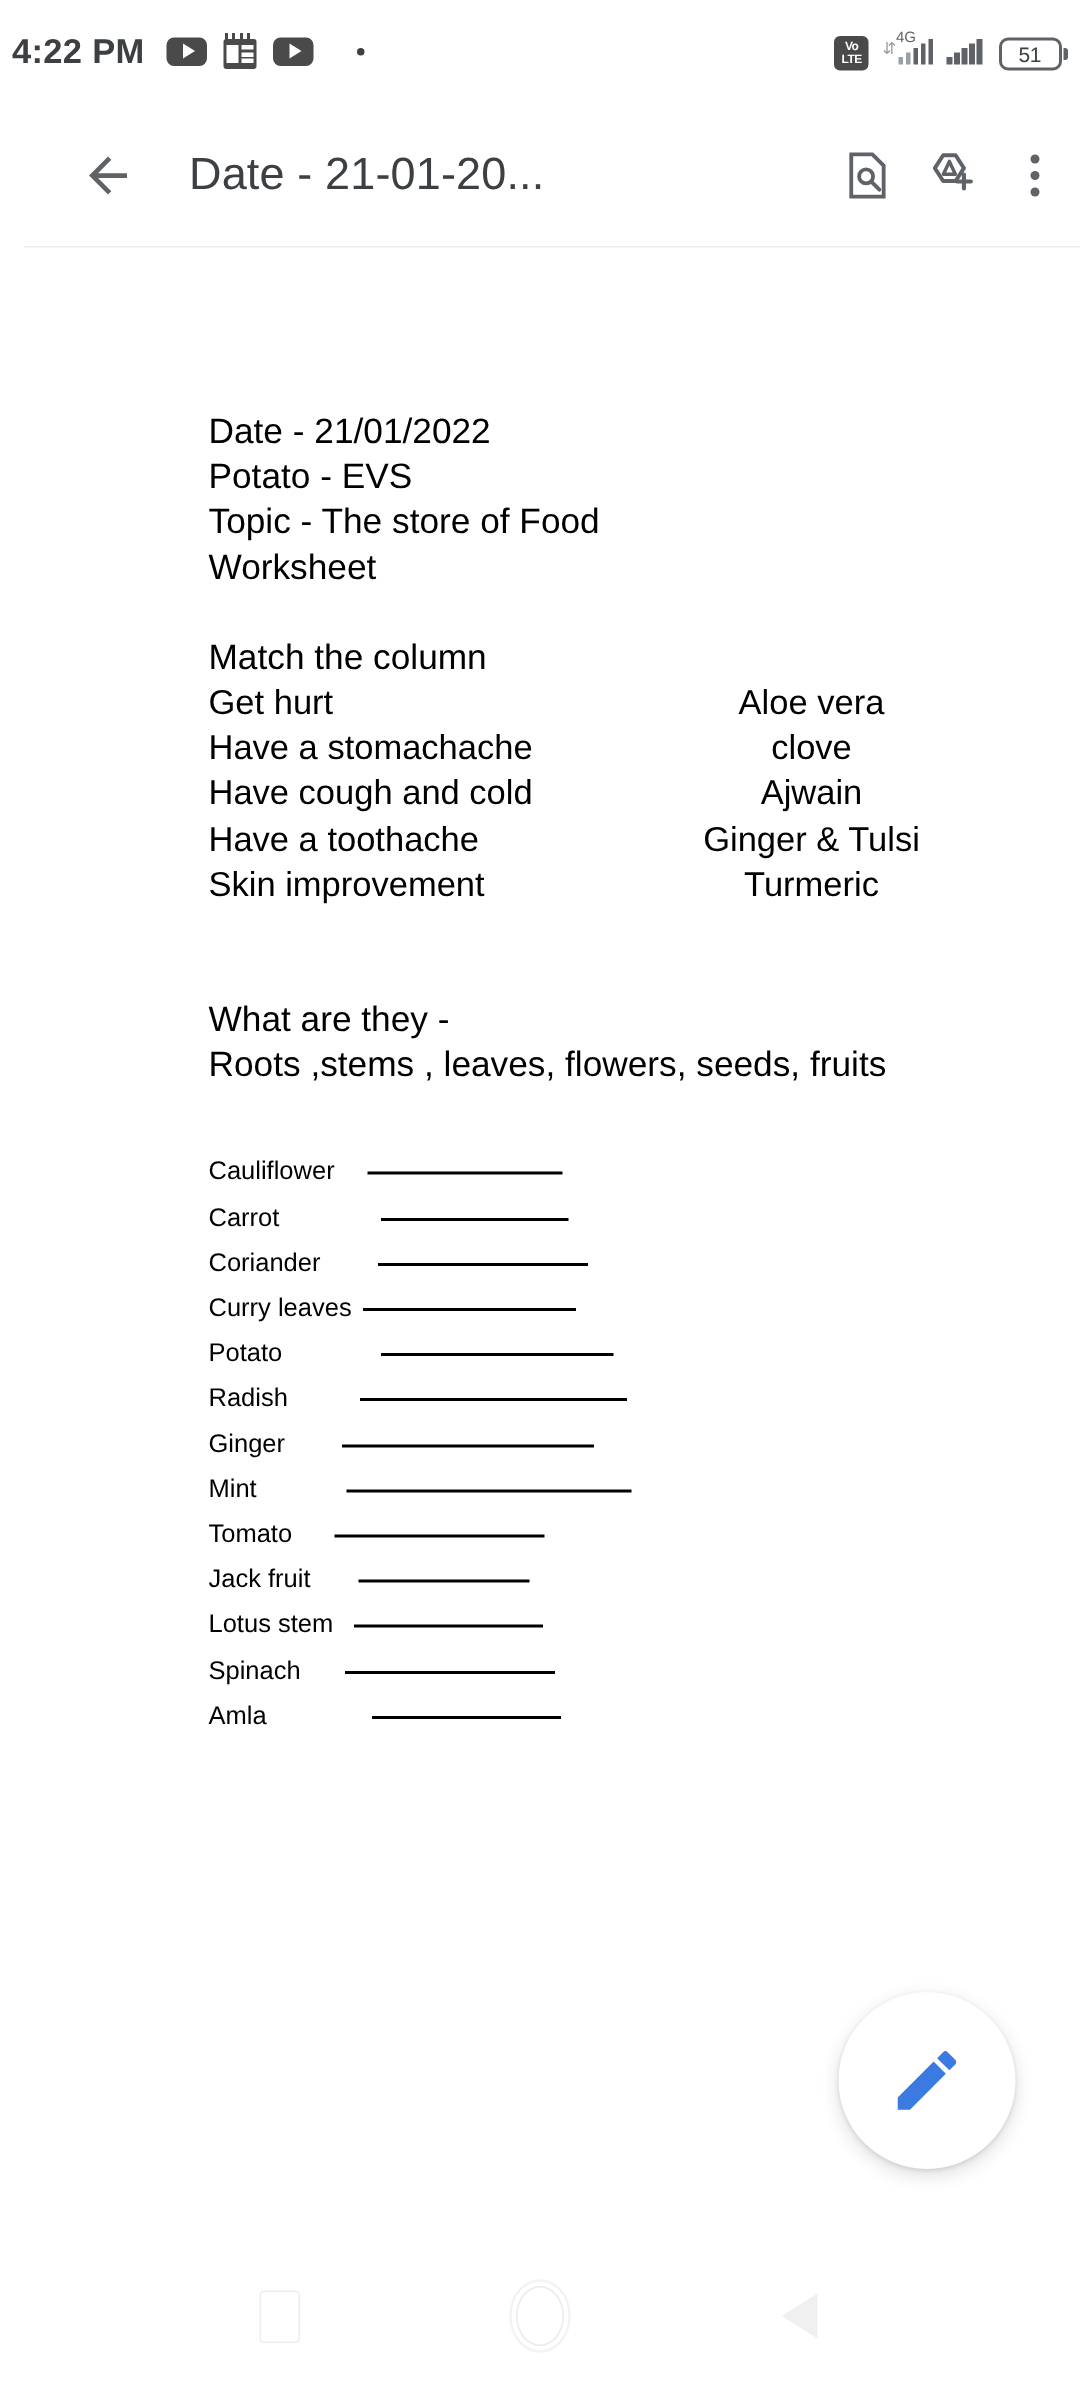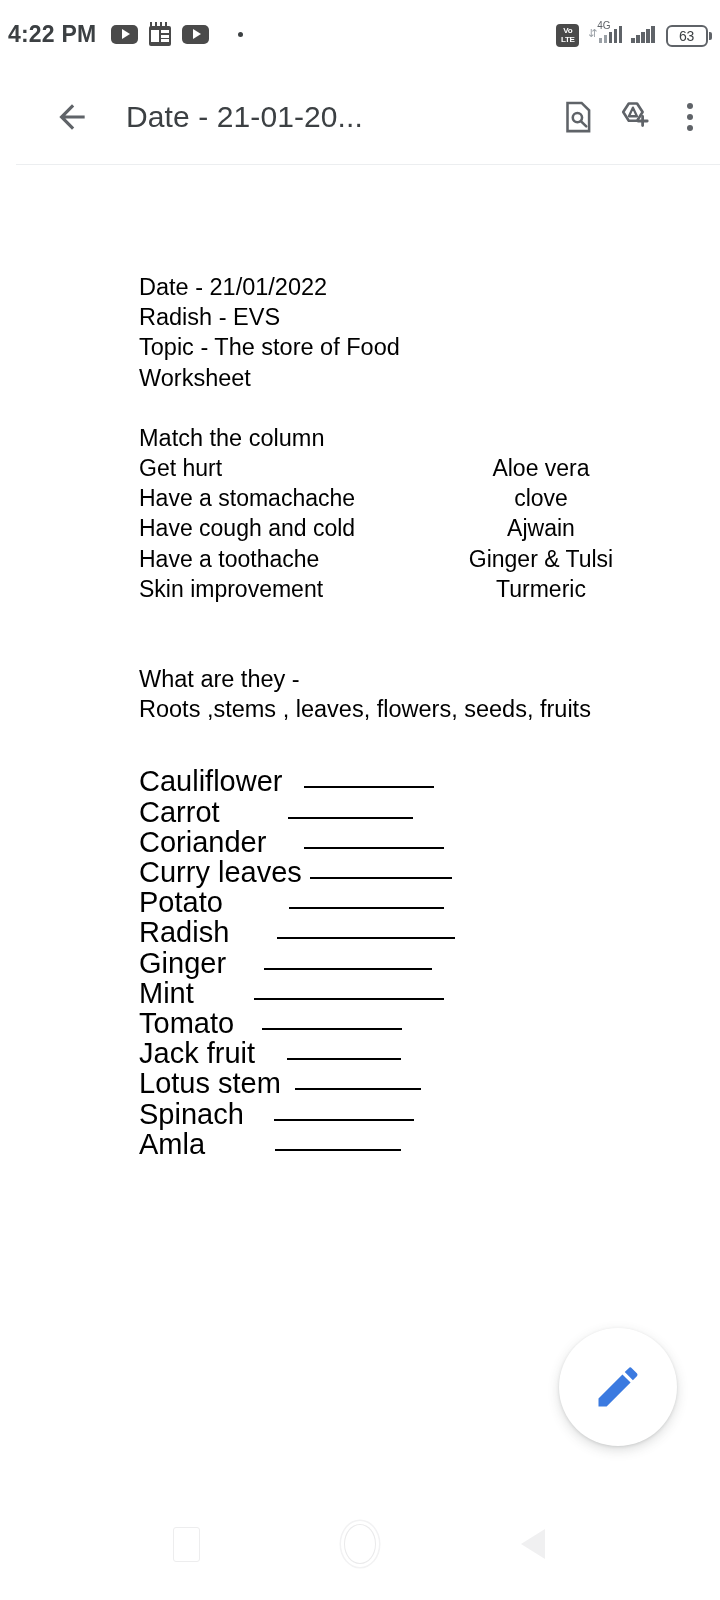--- a/index.html
+++ b/index.html
@@ -263,21 +263,21 @@
     font-size: 23px;
     line-height: 30.2px;
     color: #000000;
   }
   .match-row .left { width: 272px; flex: none; white-space: pre; }
   .match-row .right { width: 260px; flex: none; text-align: center; white-space: pre; }
 
   .blank-row {
     display: flex;
     align-items: baseline;
-    font-size: 29px;
+    font-size: 17px;
     line-height: 30.2px;
     color: #000000;
     height: 30.2px;
   }
   .blank-row .name { white-space: pre; flex: none; }
   .blank-row .rule {
     flex: none;
     border-bottom: 2.5px solid #000000;
     height: 1px;
     position: relative;
@@ -368,21 +368,21 @@
     <div class="sig-group">
       <div class="bars">
         <i></i>
           <i></i>
           <i></i>
           <i></i>
           <i></i>
       </div>
     </div>
     <div class="battery">
-      <div class="shell">63</div>
+      <div class="shell">51</div>
       <div class="nub"></div>
     </div>
   </div>
 </div>
 
 <div class="app-bar">
   <div class="back-btn">
     <svg width="38" height="38" viewBox="0 0 24 24">
       <path d="M20 11H7.8l5.6-5.6L12 4l-8 8 8 8 1.4-1.4L7.8 13H20z" fill="#5f6368"></path>
     </svg>
@@ -407,21 +407,21 @@
     <span></span>
     <span></span>
   </div>
 </div>
 
 <div class="doc">
   <div class="doc-inner">
 
     <div>
       <div class="line">Date - 21/01/2022</div>
-      <div class="line">Radish - EVS</div>
+      <div class="line">Potato - EVS</div>
       <div class="line">Topic - The store of Food</div>
       <div class="line">Worksheet</div>
     </div>
 
     <div class="spacer-sm"></div>
 
     <div class="line">Match the column</div>
 
     <div>
       <div class="match-row">

